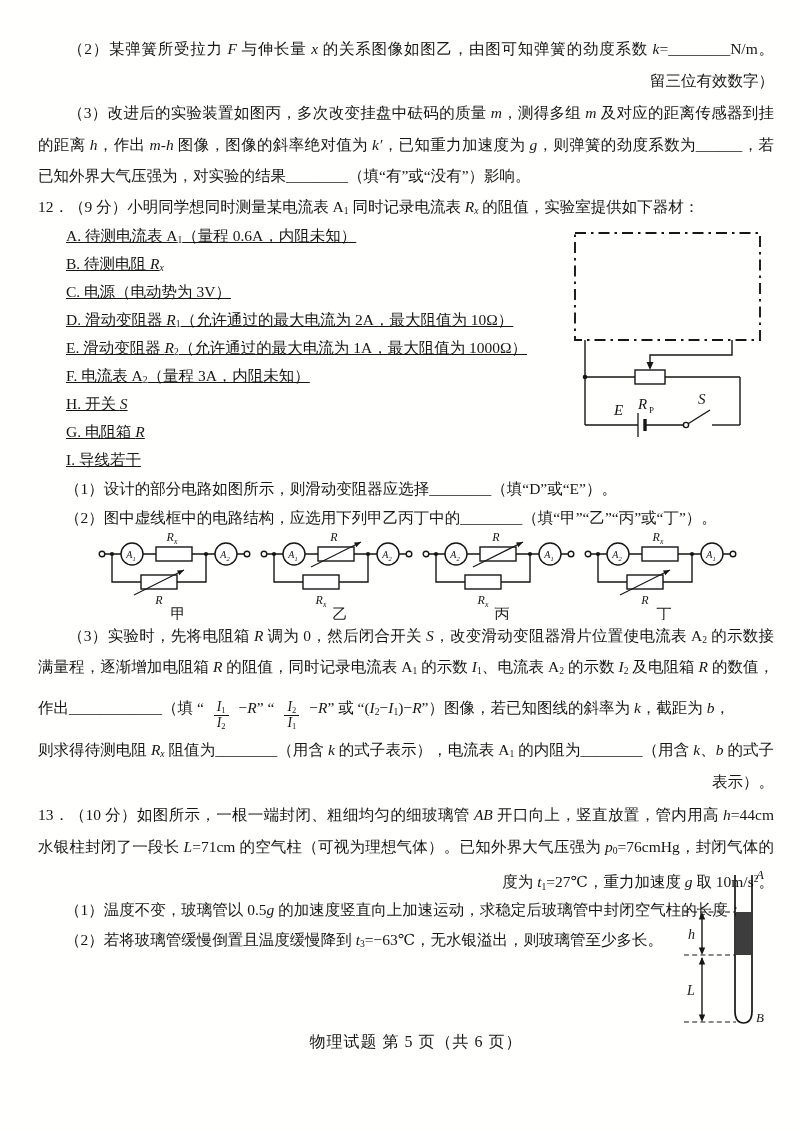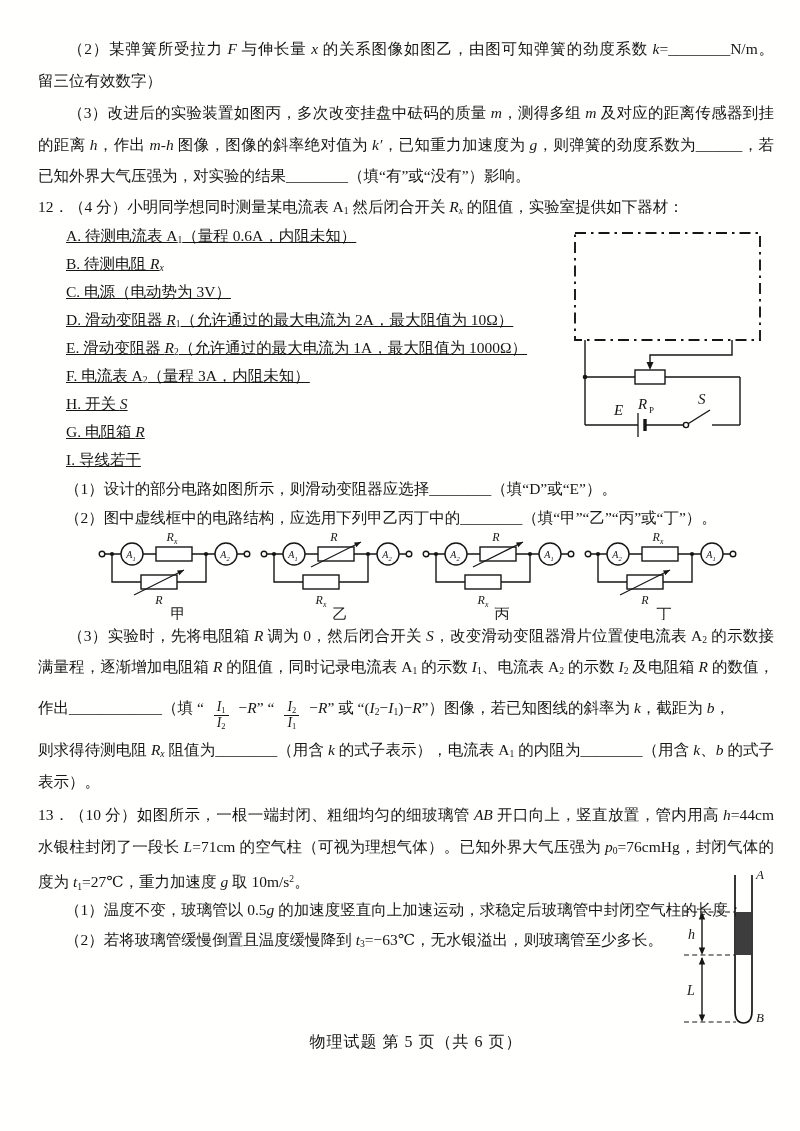--- a/index.html
+++ b/index.html
@@ -2,21 +2,21 @@
 <html><head>
 <meta charset="utf-8">
 <style>
   html,body{margin:0;padding:0;background:#e8e8e8;}
   .page{position:relative;width:800px;height:1131px;margin:0 auto;background:#fffffe;
         font-family:"Liberation Serif","DejaVu Serif",serif;color:#161616;overflow:hidden;}
   .content{padding:33px 26px 0 38px;}
   .ln{position:relative;display:block;font-size:15.5px;overflow:hidden;width:736px;}
   .h28{height:28px;line-height:28px;text-decoration:underline;} .h29{height:29px;line-height:29px;font-family:Liberation Serif, serif;}
   .h30{height:30px;line-height:30px;} .h31{height:31px;line-height:31px;}
-  .h32{height:32px;line-height:32px;} .h33{height:33px;line-height:33px;}
+  .h32{height:32px;line-height:32px;text-align:right;} .h33{height:33px;line-height:33px;}
   .h50{height:50px;line-height:50px;}
   .ind30{text-indent:30px;} .ind27{text-indent:27px;} .indItem{padding-left:28px;width:708px;}
   .just{text-align:justify;text-align-last:justify;}
   .it{font-style:italic;}
   .sb{font-size:0.62em;vertical-align:-0.25em;}
   .sp{font-size:0.62em;vertical-align:0.55em;}
   .frac{display:inline-block;text-align:center;vertical-align:-1.05em;line-height:1.08;font-size:0.88em;margin:0 10px;}
   .fnum,.fden{display:block;padding:0 3px;}
   .fden{border-top:1.2px solid #161616;}
   .circuits{display:flex;gap:2px;padding-left:60px;height:88px;align-items:flex-start;}
@@ -35,21 +35,21 @@
 
 <div class="page">
   <div class="content">
 
     <div class="ln h32 ind30 just"><span>（2）某弹簧所受拉力 </span><span class="it">F</span><span> 与伸长量 </span><span class="it">x</span><span> 的关系图像如图乙，由图可知弹簧的劲度系数 </span><span class="it">k</span><span>=________N/m。（保</span></div>
     <div class="ln h32"><span>留三位有效数字）</span></div>
     <div class="ln h32 ind30 just"><span>（3）改进后的实验装置如图丙，多次改变挂盘中砝码的质量 </span><span class="it">m</span><span>，测得多组 </span><span class="it">m</span><span> 及对应的距离传感器到挂盘</span></div>
     <div class="ln h32 just"><span>的距离 </span><span class="it">h</span><span>，作出 </span><span class="it">m</span><span>-</span><span class="it">h</span><span> 图像，图像的斜率绝对值为 </span><span class="it">k′</span><span>，已知重力加速度为 </span><span class="it">g</span><span>，则弹簧的劲度系数为______，若</span></div>
     <div class="ln h30"><span>已知外界大气压强为，对实验的结果________（填“有”或“没有”）影响。</span></div>
 
-    <div class="ln h31"><span>12．（4 分）小明同学想同时测量某电流表 A</span><span class="sb">1</span><span> 然后闭合开关 </span><span class="it">R</span><span class="it sb">x</span><span> 的阻值，实验室提供如下器材：</span></div>
+    <div class="ln h31"><span>12．（9 分）小明同学想同时测量某电流表 A</span><span class="sb">1</span><span> 同时记录电流表 </span><span class="it">R</span><span class="it sb">x</span><span> 的阻值，实验室提供如下器材：</span></div>
     <div class="ln h28 indItem"><span>A. 待测电流表 A</span><span class="sb">1</span><span>（量程 0.6A，内阻未知）</span></div>
     <div class="ln h28 indItem"><span>B. 待测电阻 </span><span class="it">R</span><span class="it sb">x</span></div>
     <div class="ln h28 indItem"><span>C. 电源（电动势为 3V）</span></div>
     <div class="ln h28 indItem"><span>D. 滑动变阻器 </span><span class="it">R</span><span class="sb">1</span><span>（允许通过的最大电流为 2A，最大阻值为 10Ω）</span></div>
     <div class="ln h28 indItem"><span>E. 滑动变阻器 </span><span class="it">R</span><span class="sb">2</span><span>（允许通过的最大电流为 1A，最大阻值为 1000Ω）</span></div>
     <div class="ln h28 indItem"><span>F. 电流表 A</span><span class="sb">2</span><span>（量程 3A，内阻未知）</span></div>
     <div class="ln h28 indItem"><span>H. 开关 </span><span class="it">S</span></div>
     <div class="ln h28 indItem"><span>G. 电阻箱 </span><span class="it">R</span></div>
     <div class="ln h28 indItem"><span>I. 导线若干</span></div>
 

